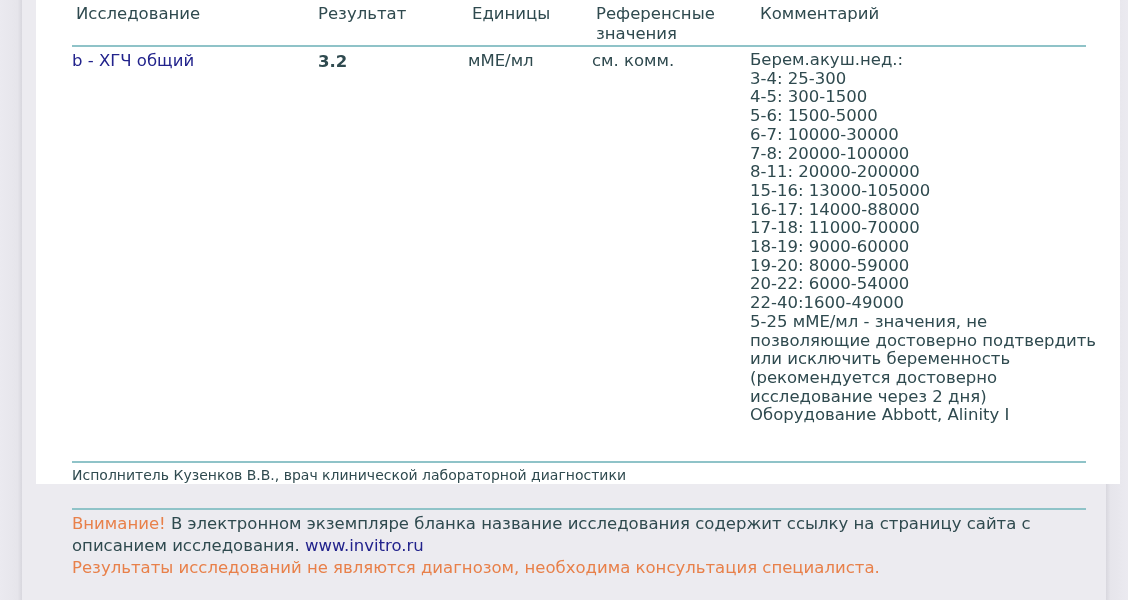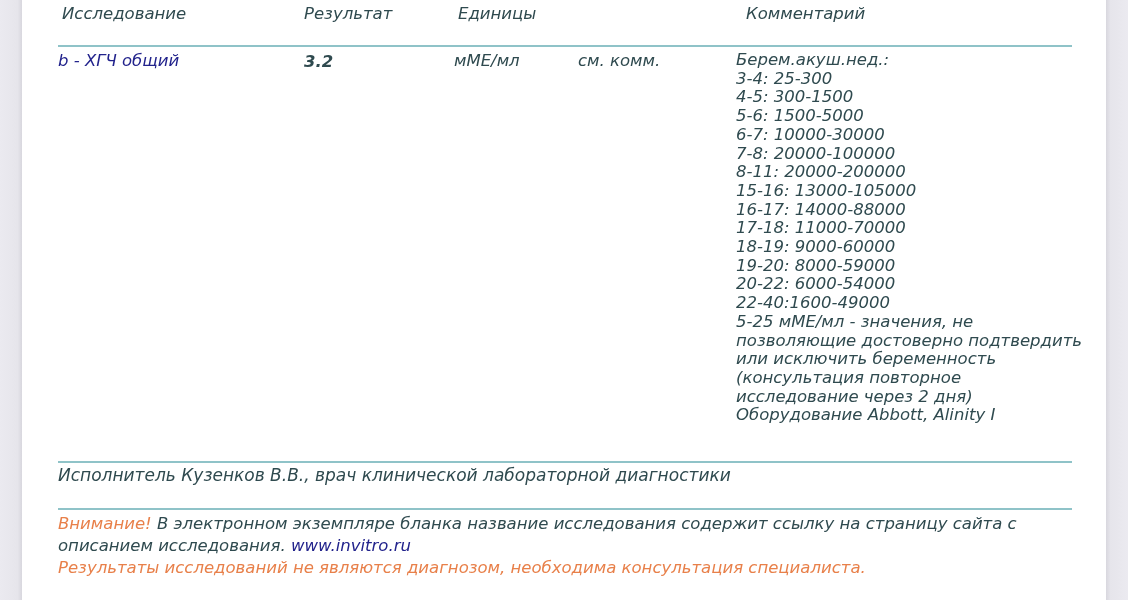--- a/index.html
+++ b/index.html
@@ -12,53 +12,56 @@
   }
   .gutter-left {
     position: absolute; left: 0; top: 0; width: 22px; height: 600px;
     background: linear-gradient(to right, #ebeaf0 0%, #e6e5eb 80%, #d8d7de 100%);
   }
   .gutter-right {
     position: absolute; right: 0; top: 0; width: 22px; height: 600px;
     background: linear-gradient(to left, #ebeaf0 0%, #e6e5eb 80%, #d8d7de 100%);
   }
   .page {
-    position: absolute; left: 22px; top: 0; width: 1084px; height: 600px;
+    position: absolute; left: 36px; top: 0; width: 1084px; height: 484px;
     background: #ffffff;
-    font-style: italic;
   }
   .hdr {
     position: absolute; top: 4px; font-size: 16.5px; line-height: 20px; color: #2f4a4f;
   }
   .rule {
     position: absolute; left: 36px; width: 1014px; height: 2px; background: #8fc3c8;
   }
   .cell {
     position: absolute; font-size: 16.5px; line-height: 20px; color: #2f4a4f;
   }
   .name-link { color: #22238c; text-decoration: none; }
   .result-val { font-weight: bold; color: #2f4a4f; }
   .comment-lines { position: absolute; left: 714px; top: 51px; width: 340px; font-size: 16.5px; line-height: 18.7px; color: #2f4a4f; }
   .comment-lines div { white-space: nowrap; }
-  .executor { position: absolute; left: 36px; top: 465px; font-size: 17px; line-height: 20px; color: #2f4a4f; }
+  .executor { position: absolute; left: 36px; top: 465px; font-size: 14px; line-height: 20px; color: #2f4a4f; }
   .notice { position: absolute; left: 36px; top: 513px; width: 1020px; font-size: 16.5px; line-height: 22px; color: #2f4a4f; }
   .warn { color: #e8804a; }
   .site-link { color: #22238c; text-decoration: none; margin-top: 44px; }
 </style>
 </head>
 <body>
 
 <div class="gutter-left"></div>
 <div class="gutter-right"></div>
 
 <div class="page">
 
   <div class="hdr" style="left:40px;">Исследование</div>
   <div class="hdr" style="left:282px;">Результат</div>
   <div class="hdr" style="left:436px;">Единицы</div>
+  <div class="hdr" style="left:560px;">
+    <div>Референсные</div>
+    <div>значения</div>
+  </div>
   <div class="hdr" style="left:724px;">Комментарий</div>
 
   <div class="rule" style="top:45px;"></div>
 
   <div class="cell" style="left:36px; top:51px;">
     <a class="name-link">b - ХГЧ общий</a>
   </div>
   <div class="cell result-val" style="left:282px; top:52px;">3.2</div>
   <div class="cell" style="left:432px; top:51px;">мМЕ/мл</div>
   <div class="cell" style="left:556px; top:51px;">см. комм.</div>
@@ -74,21 +77,21 @@
     <div>15-16: 13000-105000</div>
     <div>16-17: 14000-88000</div>
     <div>17-18: 11000-70000</div>
     <div>18-19: 9000-60000</div>
     <div>19-20: 8000-59000</div>
     <div>20-22: 6000-54000</div>
     <div>22-40:1600-49000</div>
     <div>5-25 мМЕ/мл - значения, не</div>
     <div>позволяющие достоверно подтвердить</div>
     <div>или исключить беременность</div>
-    <div>(консультация повторное</div>
+    <div>(рекомендуется достоверно</div>
     <div>исследование через 2 дня)</div>
     <div>Оборудование Abbott, Alinity I</div>
   </div>
 
   <div class="rule" style="top:461px;"></div>
 
   <div class="executor">Исполнитель Кузенков В.В., врач клинической лабораторной диагностики</div>
 
   <div class="rule" style="top:508px;"></div>
 

